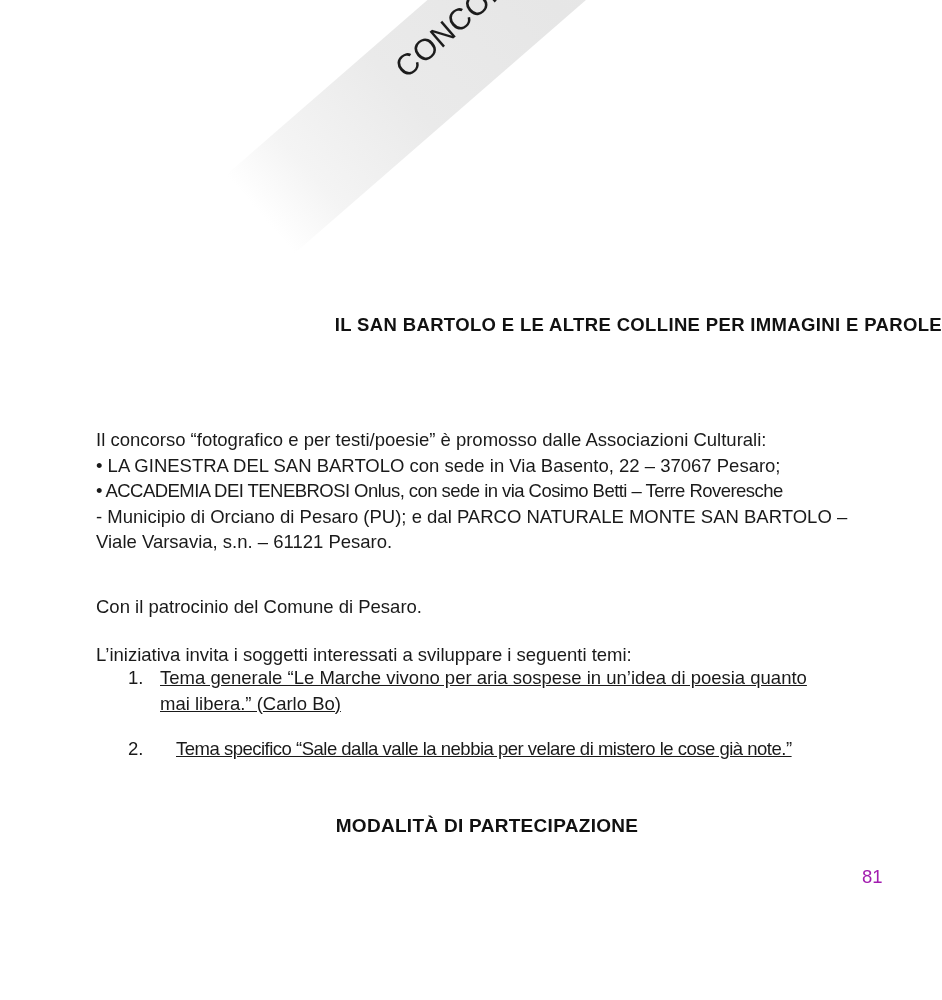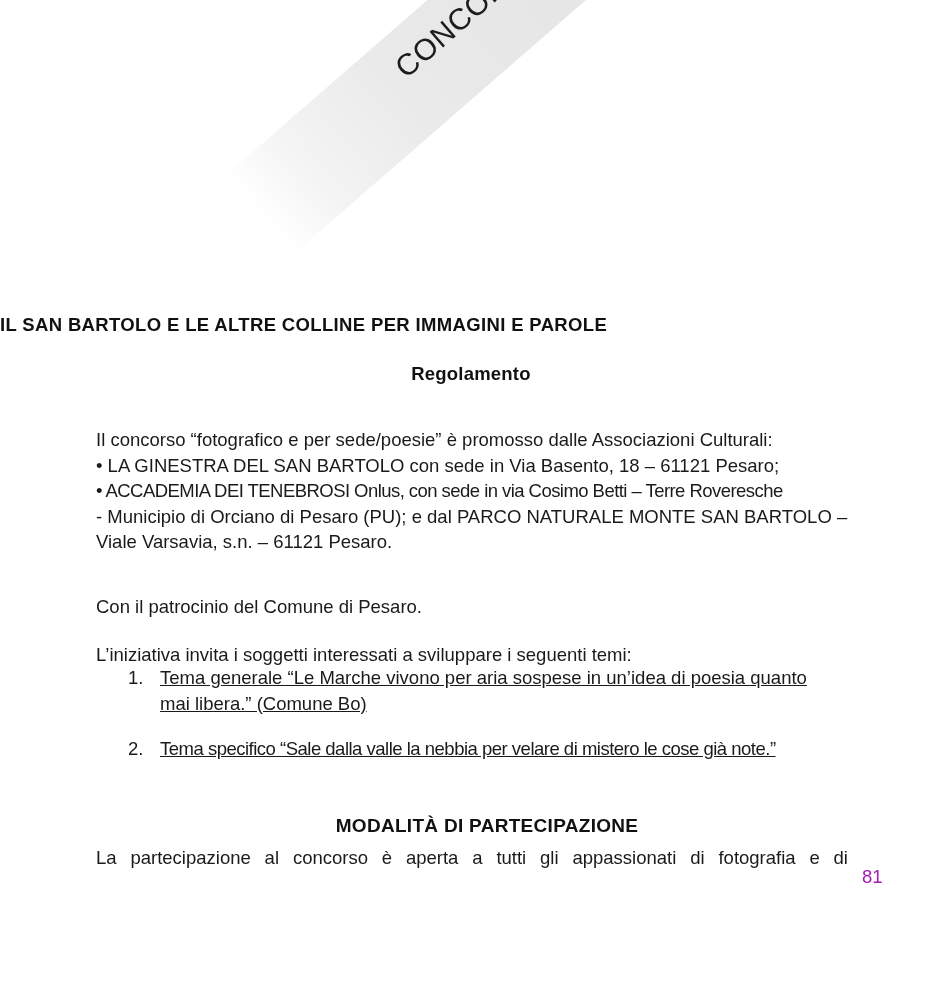--- a/index.html
+++ b/index.html
@@ -65,21 +65,21 @@
     top: 0;
     width: 942px;
     height: 1000px;
   }
 
   .page-title {
     position: absolute;
     left: 0;
     top: 314px;
     width: 942px;
-    text-align: left;
+    text-align: right;
     font-size: 18.5px;
     font-weight: bold;
     letter-spacing: 0.35px;
     color: #111;
   }
   .page-subtitle {
     position: absolute;
     left: 0;
     top: 363px;
     width: 942px;
@@ -127,21 +127,21 @@
   }
   .num-item .marker {
     position: absolute;
     left: 32px;
     top: 0;
     width: 26px;
     text-align: left;
   }
   .num-item .item-text { display: block; }
   .num-item .item-text .l { display: block; white-space: nowrap; text-decoration: underline; }
-  .num-item .item-text .l.tight { letter-spacing: -0.5px; }
+  .num-item .item-text .l.tight { letter-spacing: -0.5px; margin-left: 16px; }
 
   #list-temi { top: 665px; }
 
   .section-heading {
     position: absolute;
     left: 16px;
     top: 815px;
     width: 942px;
     text-align: center;
     font-size: 19px;
@@ -179,56 +179,54 @@
 <body>
 
 <div id="ribbon-banner">
   <span class="ribbon-line1">CONCORSO PER FOTOGRAFIE</span>
   <span class="ribbon-line2">testi poesie prima edizione</span>
 </div>
 
 <div id="doc-body">
 
   <div class="page-title">IL SAN BARTOLO E LE ALTRE COLLINE PER IMMAGINI E PAROLE</div>
-  <div class="page-subtitle">Regolamento</div>
 
   <div class="block" id="block-promoters">
-    <span class="line">Il concorso “fotografico e per sede/poesie” è promosso dalle Associazioni Culturali:</span>
-    <span class="line">• LA GINESTRA DEL SAN BARTOLO con sede in Via Basento, 18 – 61121 Pesaro;</span>
+    <span class="line">Il concorso “fotografico e per testi/poesie” è promosso dalle Associazioni Culturali:</span>
+    <span class="line">• LA GINESTRA DEL SAN BARTOLO con sede in Via Basento, 22 – 37067 Pesaro;</span>
     <span class="line tight">• ACCADEMIA DEI TENEBROSI Onlus, con sede in via Cosimo Betti – Terre Roveresche</span>
     <span class="line">- Municipio di Orciano di Pesaro (PU);</span>
     <span class="line justify">e dal PARCO NATURALE MONTE SAN BARTOLO – Viale Varsavia, s.n. – 61121</span>
     <span class="line">Pesaro.</span>
   </div>
 
   <div class="block" id="block-patrocinio">
     <span class="line">Con il patrocinio del Comune di Pesaro.</span>
   </div>
 
   <div class="block" id="block-temi-intro">
     <span class="line">L’iniziativa invita i soggetti interessati a sviluppare i seguenti temi:</span>
   </div>
 
   <div class="num-list" id="list-temi">
     <div class="num-item">
       <span class="marker">1.</span>
       <span class="item-text">
         <span class="l">Tema generale “Le Marche vivono per aria sospese in un’idea di poesia quanto</span>
-        <span class="l">mai libera.” (Comune Bo)</span>
+        <span class="l">mai libera.” (Carlo Bo)</span>
       </span>
     </div>
     <div class="num-item">
       <span class="marker">2.</span>
       <span class="item-text">
         <span class="l tight">Tema specifico “Sale dalla valle la nebbia per velare di mistero le cose già note.”</span>
       </span>
     </div>
   </div>
 
   <div class="section-heading">MODALITÀ DI PARTECIPAZIONE</div>
 
   <div id="block-modalita">
-    <span class="l">La partecipazione al concorso è aperta a tutti gli appassionati di fotografia e di</span>
   </div>
 
   <div class="page-number">81</div>
 
 </div>
 
 </body></html>

